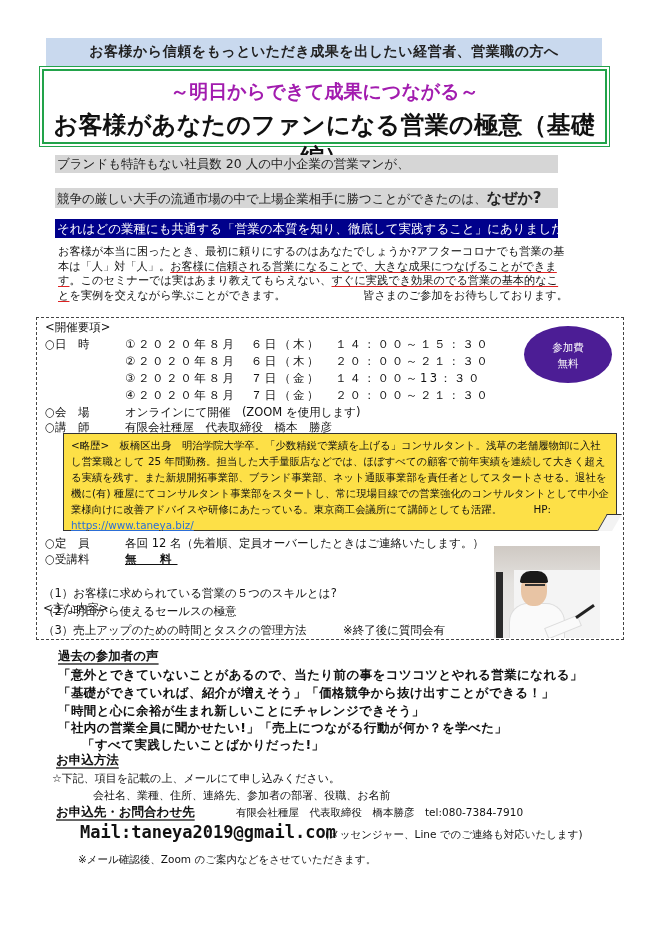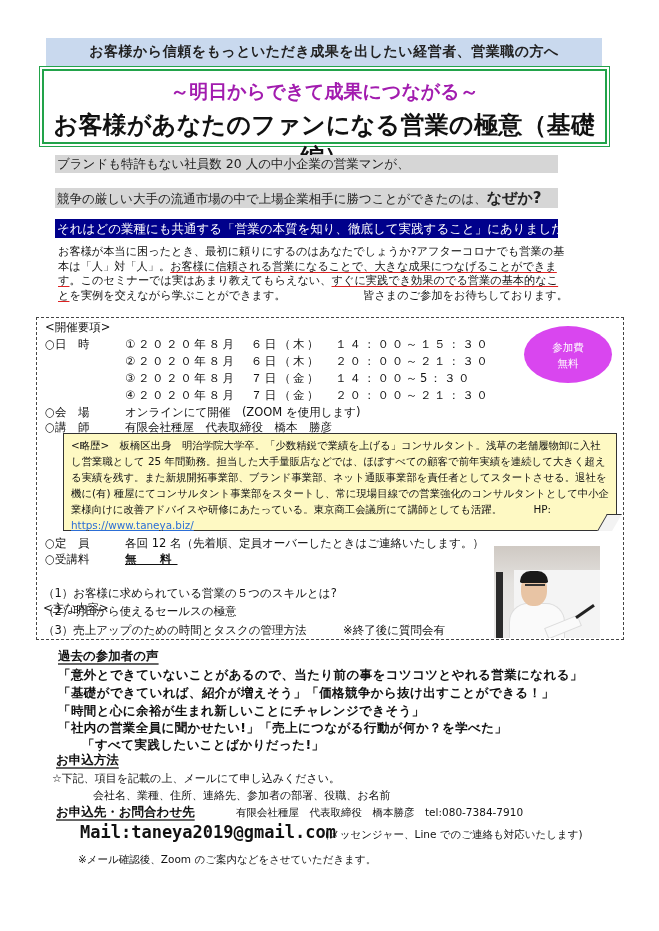--- a/index.html
+++ b/index.html
@@ -52,29 +52,29 @@
 
     
     .details {
       left: 36px; top: 317px; width: 588px; height: 323px;
       border: 1.3px dashed #444;
     }
     .details .line { position: absolute; font-size: 11.5px; line-height: 15px; white-space: nowrap; color: #111; }
     .sched { font-size: 12px; letter-spacing: 2.6px; }
     .fee-badge {
       left: 524px; top: 326px; width: 88px; height: 57px;
-      background: #d946ef; border-radius: 50%;
+      background: #4c1d95; border-radius: 50%;
       color: #fff; font-size: 10.5px; text-align: center;
       display: flex; flex-direction: column; justify-content: center; line-height: 16px;
     }
 
     
     .bio {
       left: 63px; top: 433px; width: 554px; height: 98px;
-      border: 1.2px solid #333; background: #fef9c3;
+      border: 1.2px solid #333; background: #fde047;
       font-size: 10.4px; line-height: 16px; padding: 3px 6px 0 7px; color: #111;
       clip-path: polygon(0 0, 100% 0, 100% 84%, 97.6% 100%, 0 100%);
     }
     .bio-corner {
       left: 602px; top: 514px; width: 15px; height: 17px;
       border-left: 1.2px solid #333; border-top: 1.2px solid #333;
       background: #f3f3f3; transform: skewX(-30deg);
     }
     .bio a { color: #2c6ed6; text-decoration: underline; }
 
@@ -130,21 +130,21 @@
 
 <div class="abs intro">
   <span>お客様が本当に困ったとき、最初に頼りにするのはあなたでしょうか?アフターコロナでも営業の基本は「人」対「人」。</span><span class="ul">お客様に信頼される営業になることで、大きな成果につなげることができます</span><span>。このセミナーでは実はあまり教えてもらえない、</span><span class="ul">すぐに実践でき効果のでる営業の基本的なこと</span><span>を実例を交えながら学ぶことができます。</span><span class="right">皆さまのご参加をお待ちしております。</span>
 </div>
 
 <div class="abs details">
   <div class="line" style="left:8px; top:2px;">&lt;開催要項&gt;</div>
   <div class="line" style="left:8px; top:19px;">○日　時</div>
   <div class="line sched" style="left:88px; top:19px;">①２０２０年８月　６日（木）　１４：００～１５：３０</div>
   <div class="line sched" style="left:88px; top:36px;">②２０２０年８月　６日（木）　２０：００～２１：３０</div>
-  <div class="line sched" style="left:88px; top:53px;">③２０２０年８月　７日（金）　１４：００～5：３０</div>
+  <div class="line sched" style="left:88px; top:53px;">③２０２０年８月　７日（金）　１４：００～13：３０</div>
   <div class="line sched" style="left:88px; top:70px;">④２０２０年８月　７日（金）　２０：００～２１：３０</div>
   <div class="line" style="left:8px; top:87px;">○会　場</div>
   <div class="line" style="left:88px; top:87px;">オンラインにて開催　(ZOOM を使用します)</div>
   <div class="line" style="left:8px; top:102px;">○講　師</div>
   <div class="line" style="left:88px; top:102px;">有限会社種屋　代表取締役　橋本　勝彦</div>
 
   <div class="line" style="left:8px; top:218px;">○定　員</div>
   <div class="line" style="left:88px; top:218px;">各回 12 名（先着順、定員オーバーしたときはご連絡いたします。）</div>
   <div class="line" style="left:8px; top:234px;">○受講料</div>
   <div class="line free" style="left:88px; top:234px;">無　料</div>

